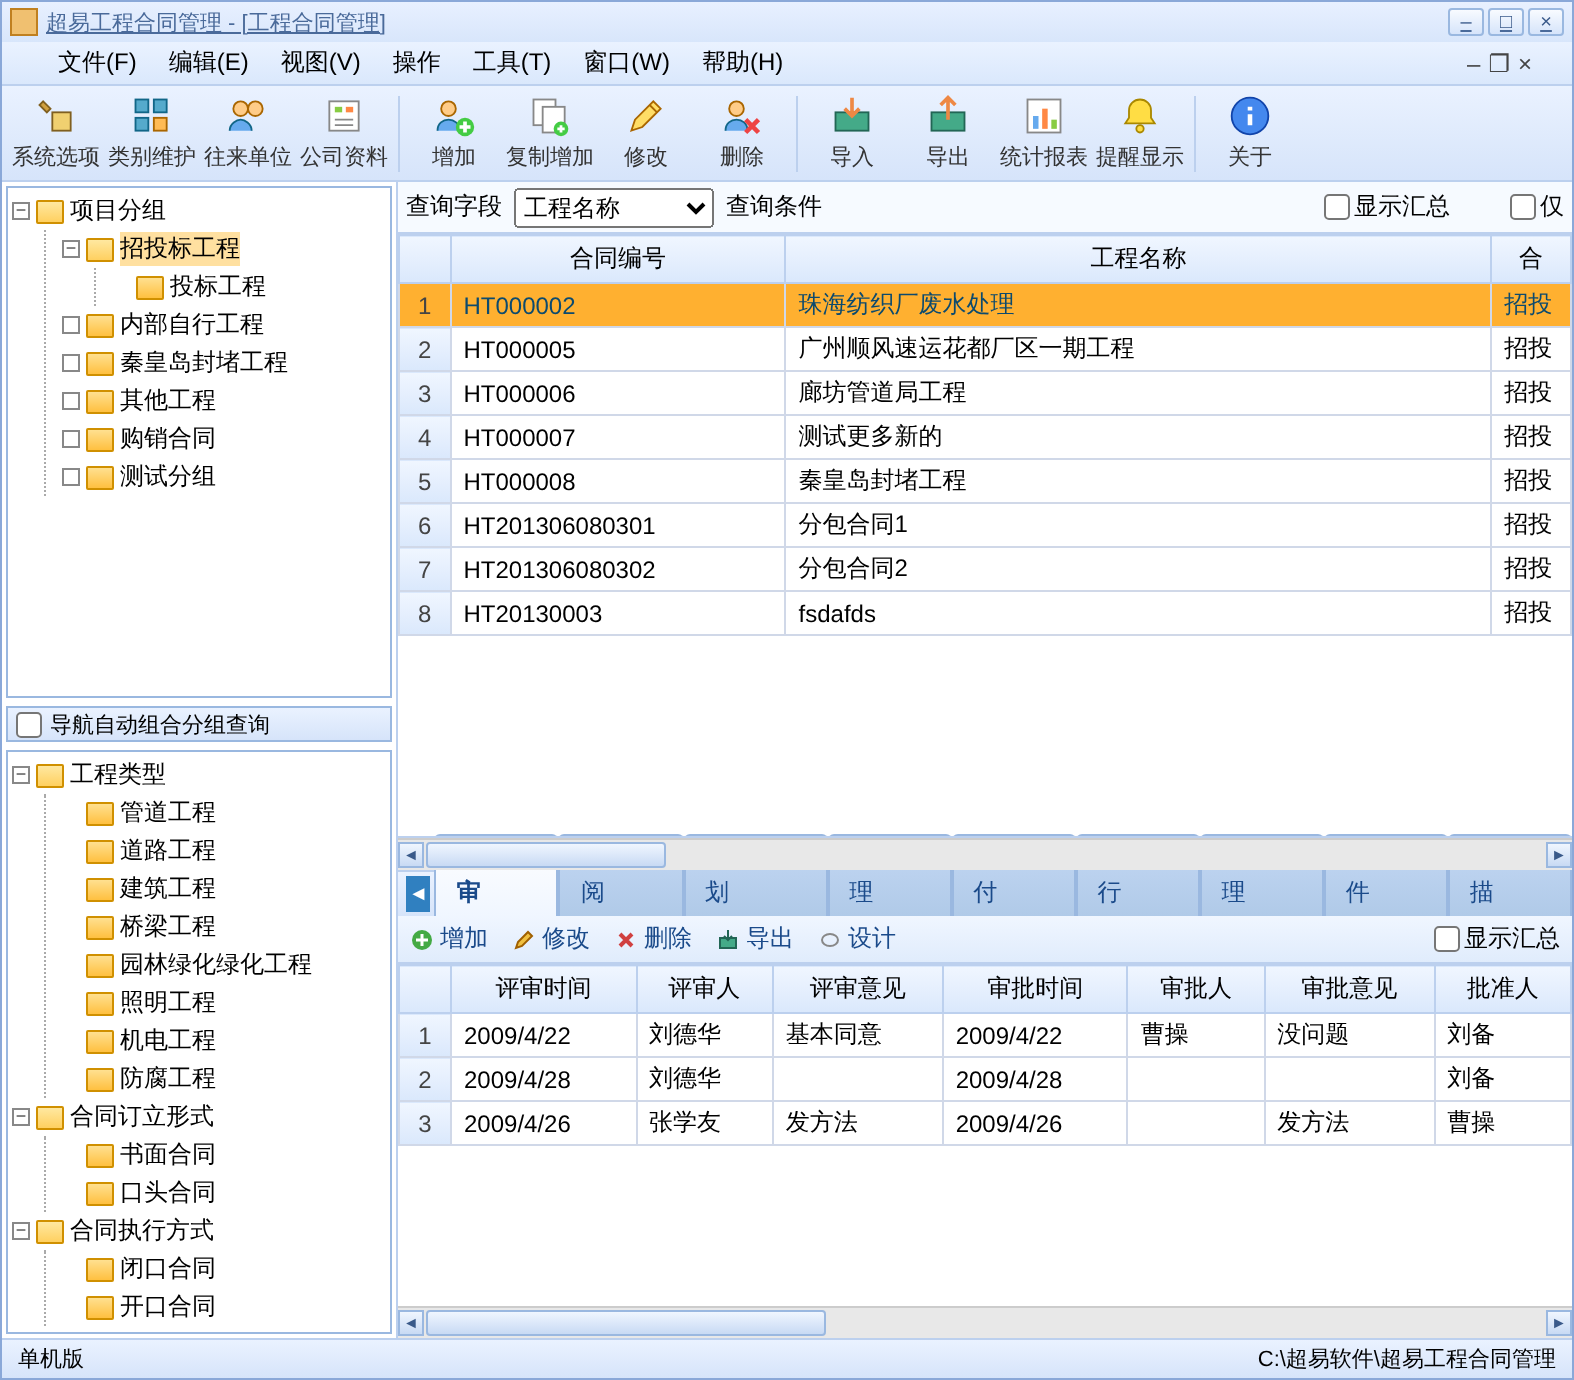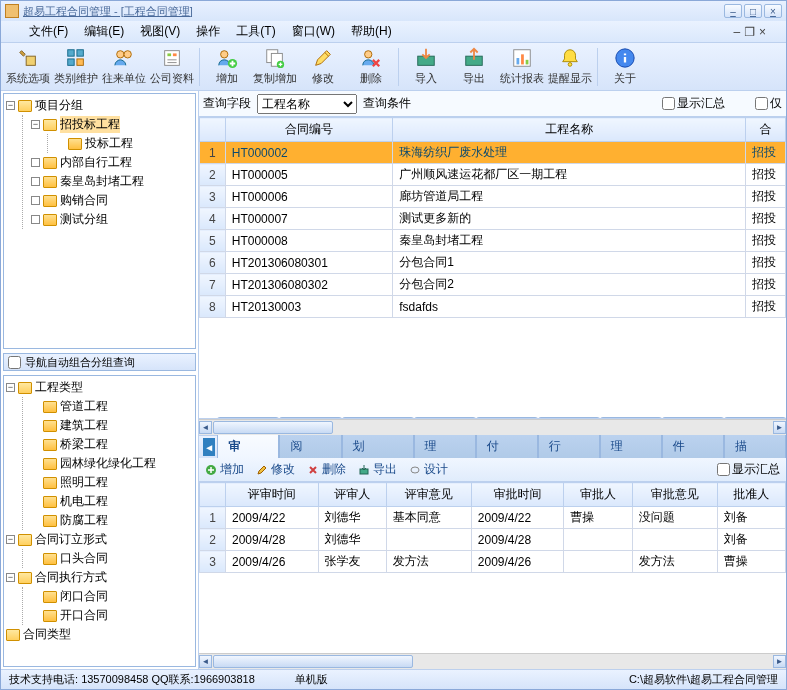--- a/index.html
+++ b/index.html
@@ -227,20 +227,25 @@
               <span class="label">内部自行工程</span>
             </div>
             <div class="tree-node">
               <span class="toggle">&nbsp;</span>
               <span class="folder"></span>
               <span class="label">秦皇岛封堵工程</span>
             </div>
             <div class="tree-node">
               <span class="toggle">&nbsp;</span>
               <span class="folder"></span>
+              <span class="label">其他工程</span>
+            </div>
+            <div class="tree-node">
+              <span class="toggle">&nbsp;</span>
+              <span class="folder"></span>
               <span class="label">购销合同</span>
             </div>
             <div class="tree-node">
               <span class="toggle">&nbsp;</span>
               <span class="folder"></span>
               <span class="label">测试分组</span>
             </div>
           </div>
         </div>
     </div>
@@ -257,20 +262,25 @@
           </div>
           <div class="tree-children">
             <div class="tree-node">
               <span style="width:9px"></span>
               <span class="folder"></span>
               <span class="label">管道工程</span>
             </div>
             <div class="tree-node">
               <span style="width:9px"></span>
               <span class="folder"></span>
+              <span class="label">道路工程</span>
+            </div>
+            <div class="tree-node">
+              <span style="width:9px"></span>
+              <span class="folder"></span>
               <span class="label">建筑工程</span>
             </div>
             <div class="tree-node">
               <span style="width:9px"></span>
               <span class="folder"></span>
               <span class="label">桥梁工程</span>
             </div>
             <div class="tree-node">
               <span style="width:9px"></span>
               <span class="folder"></span>
@@ -291,20 +301,25 @@
               <span class="folder"></span>
               <span class="label">防腐工程</span>
             </div>
           </div>
           <div class="tree-node">
             <span class="toggle">−</span>
             <span class="folder open"></span>
             <span class="label">合同订立形式</span>
           </div>
           <div class="tree-children">
+            <div class="tree-node">
+              <span style="width:9px"></span>
+              <span class="folder"></span>
+              <span class="label">书面合同</span>
+            </div>
             <div class="tree-node">
               <span style="width:9px"></span>
               <span class="folder"></span>
               <span class="label">口头合同</span>
             </div>
           </div>
           <div class="tree-node">
             <span class="toggle">−</span>
             <span class="folder open"></span>
             <span class="label">合同执行方式</span>
@@ -519,16 +534,15 @@
       <div class="hscroll">
         <div class="arr l">◄</div>
         <div class="thumb" style="width:200px"></div>
         <div class="arr r">►</div>
       </div>
     </div>
   </div>
 </div>
 
 <div class="status-bar">
-  <span class="seg"><span>技术支持电话:</span> <span>13570098458 QQ联系:1966903818</span></span>
   <span class="seg">单机版</span>
   <span class="seg right">C:\超易软件\超易工程合同管理</span>
 </div>
 
 </body></html>

